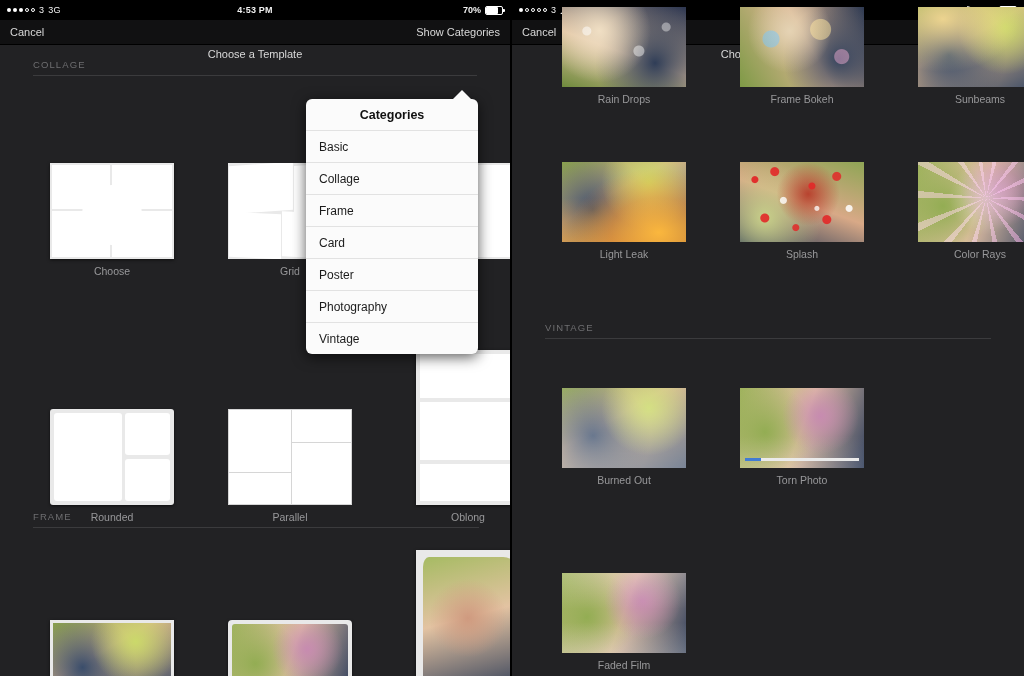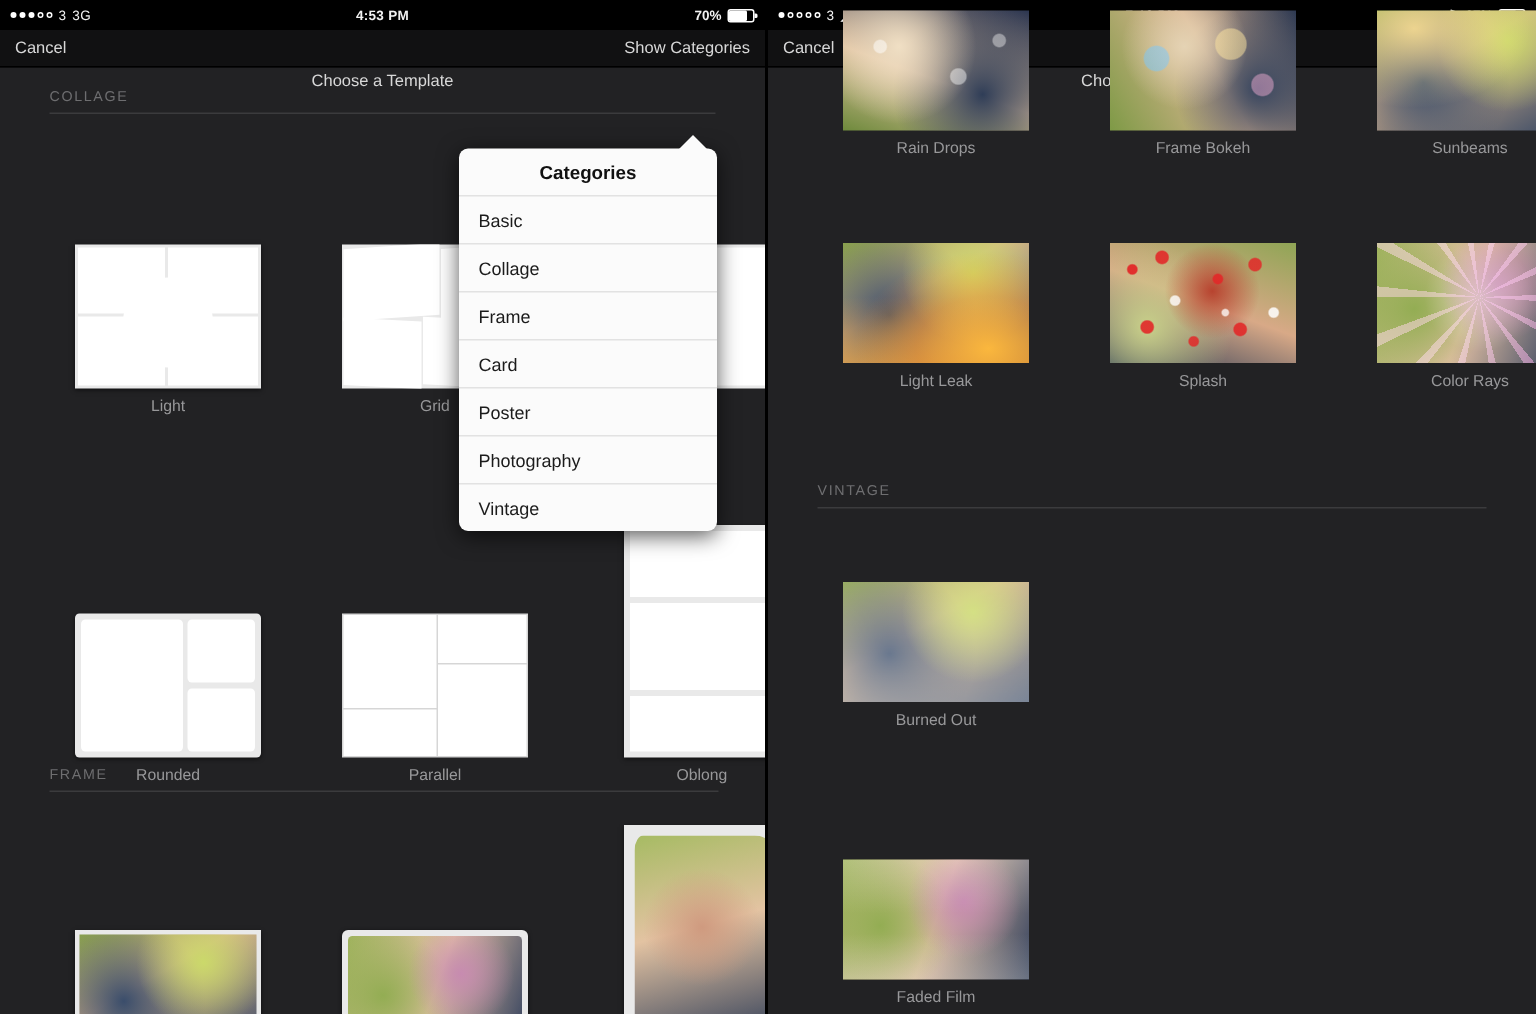--- a/index.html
+++ b/index.html
@@ -271,21 +271,21 @@
       <div class="row" style="top:118px;">
 
         <div class="cell">
           <div class="thumb fr" style="width:124px;height:96px;padding:2px;">
             <div class="tile p1" style="left:2px;top:2px;width:58px;height:44px;"></div>
             <div class="tile p4" style="left:62px;top:2px;width:60px;height:44px;"></div>
             <div class="tile p3" style="left:2px;top:48px;width:58px;height:46px;"></div>
             <div class="tile p2" style="left:62px;top:48px;width:60px;height:46px;"></div>
             <div class="tile p3" style="left:32px;top:22px;width:60px;height:60px;border-radius:50%;border:2px solid #fff;"></div>
           </div>
-          <div class="cell-label">Light</div>
+          <div class="cell-label">Choose</div>
         </div>
 
         <div class="cell">
           <div class="thumb" style="width:124px;height:96px;background:#e9e9e9;">
             <div class="tile p2" style="left:1px;top:1px;width:64px;height:48px;transform:skewY(-4deg);"></div>
             <div class="tile p5" style="left:66px;top:1px;width:57px;height:48px;transform:skewY(-4deg);"></div>
             <div class="tile p4" style="left:1px;top:50px;width:52px;height:45px;transform:skewY(3deg);"></div>
             <div class="tile p1" style="left:54px;top:50px;width:69px;height:45px;transform:skewY(3deg);"></div>
           </div>
           <div class="cell-label">Grid</div>
@@ -436,20 +436,26 @@
       <div style="position:absolute;top:263px;left:0;width:512px;">
         <div class="section-head">VINTAGE</div>
         <div class="section-rule"></div>
       </div>
 
       <div class="row" style="top:343px;">
         <div class="cell">
           <div class="thumb fx-burn p1" style="width:124px;height:80px;"></div>
           <div class="cell-label">Burned Out</div>
         </div>
+        <div class="cell">
+          <div class="thumb fx-torn p4" style="width:124px;height:80px;">
+            <div class="torn-bar"></div>
+          </div>
+          <div class="cell-label">Torn Photo</div>
+        </div>
       </div>
 
       <div class="row" style="top:528px;">
         <div class="cell">
           <div class="thumb fx-faded p4" style="width:124px;height:80px;"></div>
           <div class="cell-label">Faded Film</div>
         </div>
       </div>
 
     </div>

